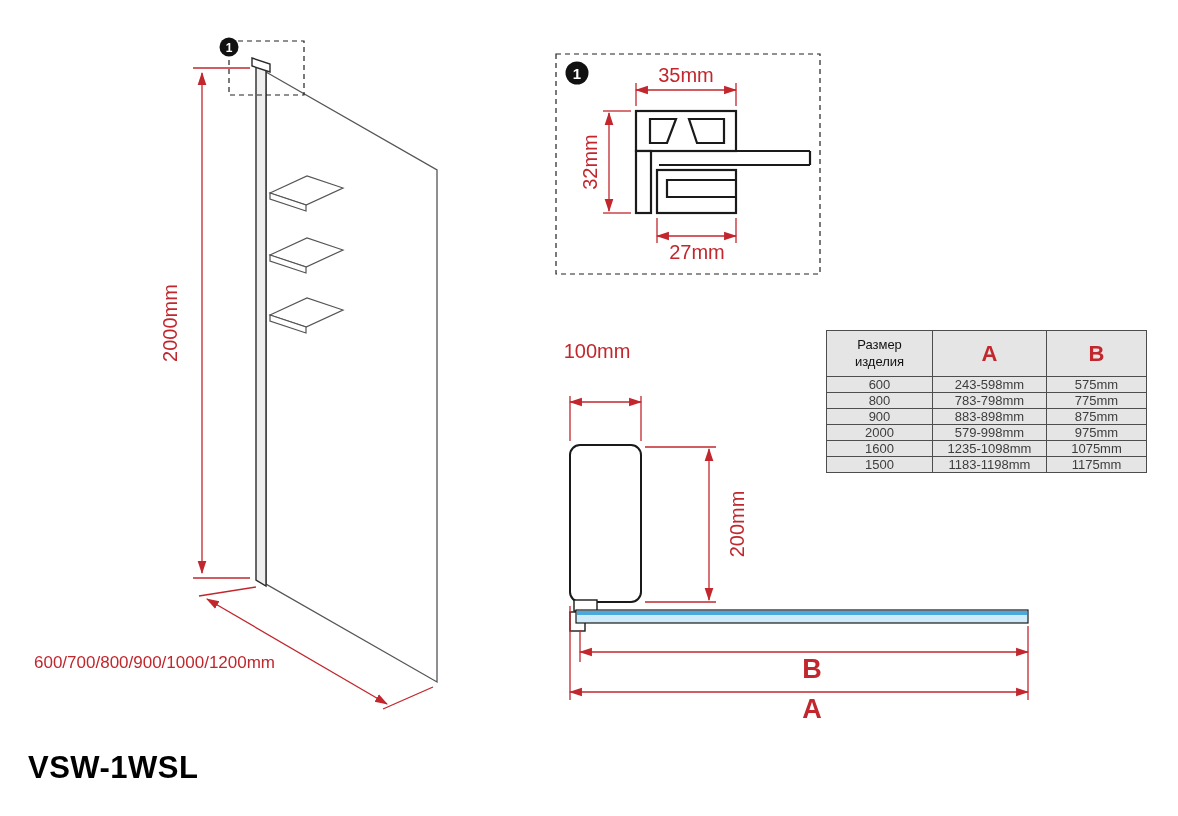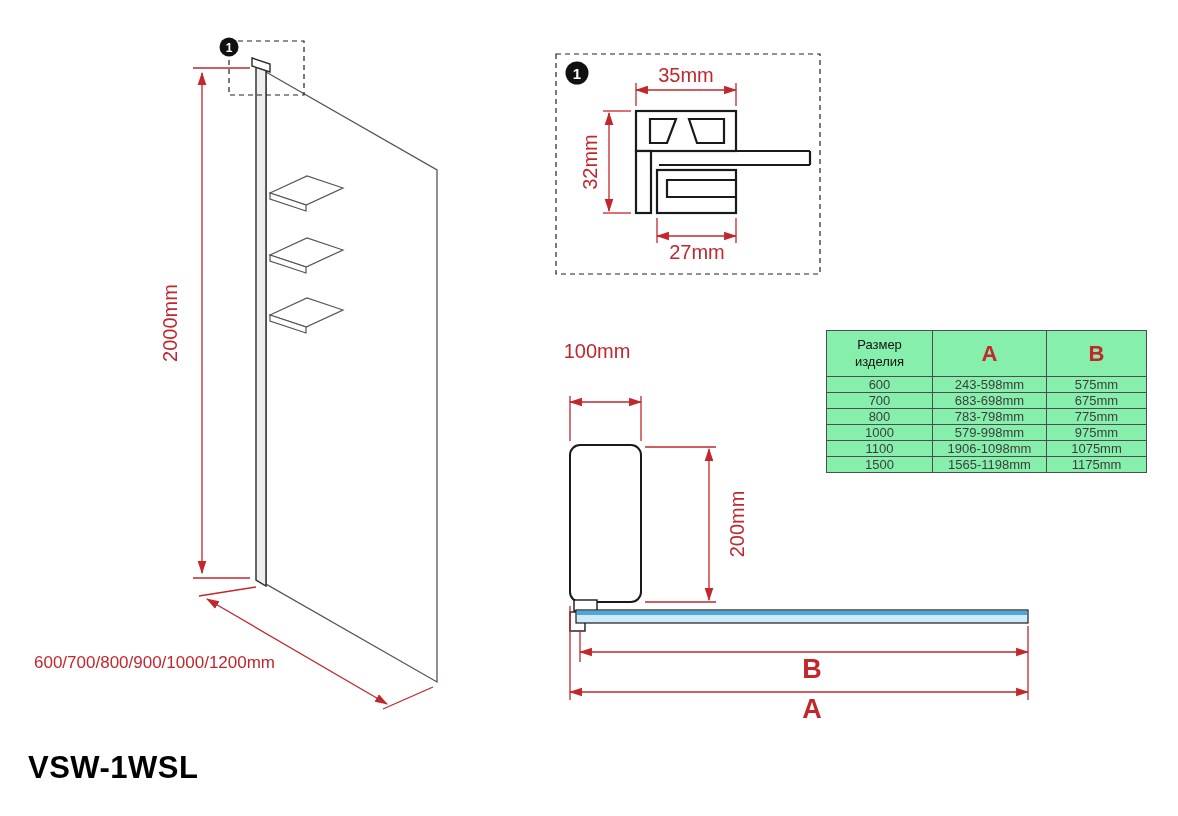--- a/index.html
+++ b/index.html
@@ -8,21 +8,21 @@
     font-family:"Liberation Sans",sans-serif;overflow:hidden;
   }
   svg text{font-family:"Liberation Sans",sans-serif;}
   .dim{fill:#c1272d;font-size:20px;}
   .dim-17{font-size:17px;}
   .dim-big{fill:#c1272d;font-size:27px;font-weight:bold;}
   .callout-num{fill:#ffffff;font-weight:bold;}
 
   table.size-table{
     position:absolute;left:826px;top:330px;border-collapse:collapse;
-    table-layout:fixed;background:#86efac;
+    table-layout:fixed;background:#e5e5e5;
   }
   table.size-table th,table.size-table td{
     border:1px solid #4d4d4d;text-align:center;vertical-align:middle;padding:0;
   }
   .hdr-row{height:46px;}
   .data-row{height:14px;padding-left:40px;}
   .hdr-size{font-size:13px;font-weight:400;color:#111;white-space:pre-line;line-height:1.3;}
   .hdr-ab{color:#c1272d;font-size:22px;font-weight:700;}
   .cell{font-size:13px;color:#3d3d3d;}
   .model-label{
@@ -143,42 +143,42 @@
 изделия</th>
       <th class="hdr-ab">A</th>
       <th class="hdr-ab">B</th>
     </tr>
     <tr class="data-row">
       <td class="cell">600</td>
       <td class="cell">243-598mm</td>
       <td class="cell">575mm</td>
     </tr>
     <tr class="data-row">
-      <td class="cell">700</td>
-      <td class="cell">683-698mm</td>
-      <td class="cell">675mm</td>
-    </tr>
-    <tr class="data-row">
       <td class="cell">800</td>
       <td class="cell">783-798mm</td>
       <td class="cell">775mm</td>
     </tr>
     <tr class="data-row">
-      <td class="cell">1000</td>
+      <td class="cell">900</td>
+      <td class="cell">883-898mm</td>
+      <td class="cell">875mm</td>
+    </tr>
+    <tr class="data-row">
+      <td class="cell">2000</td>
       <td class="cell">579-998mm</td>
       <td class="cell">975mm</td>
     </tr>
     <tr class="data-row">
-      <td class="cell">1100</td>
-      <td class="cell">1906-1098mm</td>
+      <td class="cell">1600</td>
+      <td class="cell">1235-1098mm</td>
       <td class="cell">1075mm</td>
     </tr>
     <tr class="data-row">
       <td class="cell">1500</td>
-      <td class="cell">1565-1198mm</td>
+      <td class="cell">1183-1198mm</td>
       <td class="cell">1175mm</td>
     </tr>
   </tbody>
     </table>
 
   <div class="model-label">VSW-1WSL</div>
 
 </div>
 
 </body></html>

